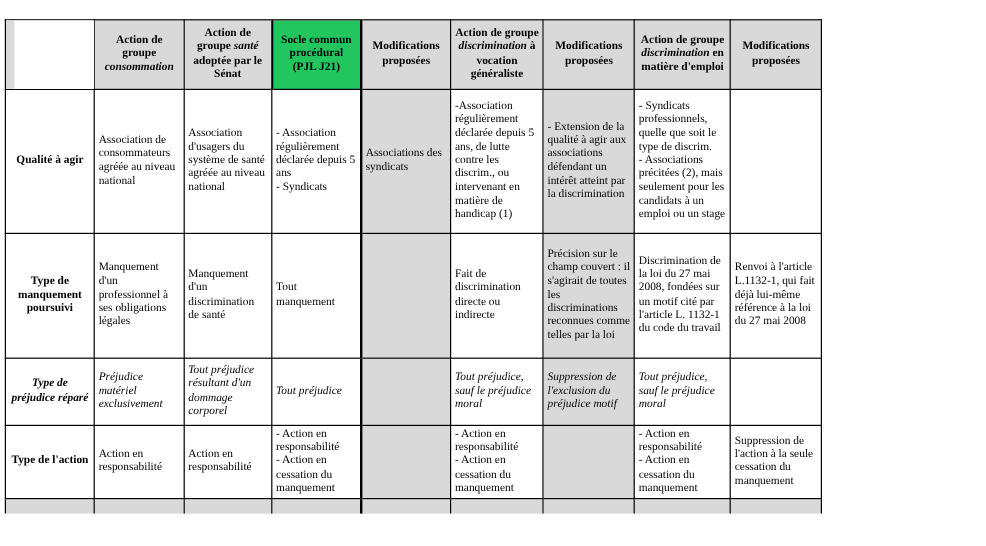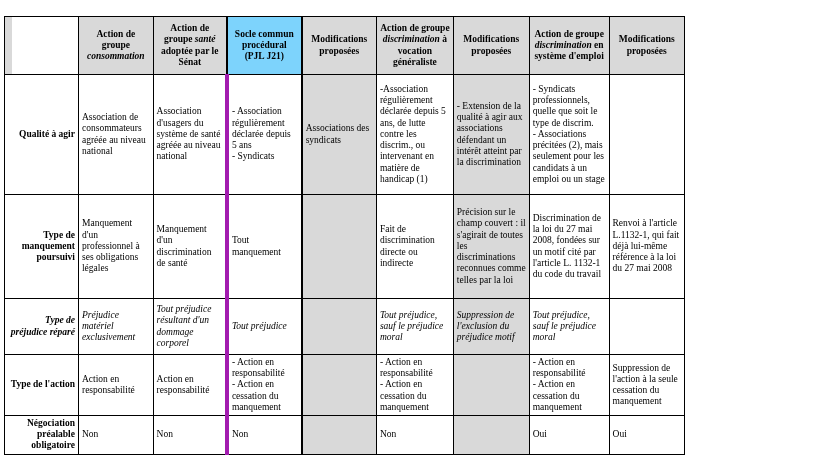--- a/index.html
+++ b/index.html
@@ -20,33 +20,33 @@
     vertical-align: middle;
     overflow: hidden;
   }
   thead th {
     height: 58px;
     background: var(--grey, #d9d9d9);
     font-weight: bold;
     text-align: center;
   }
   thead th.socle {
-    background: #7dd3fc;
+    background: #22c55e;
     border-left: 2px solid #000;
     border-right: 2px solid #000;
   }
   thead th.corner { background: #ffffff; position: relative; }
   thead th.corner::before {
     content: ""; position: absolute; left: -1px; top: -1px; bottom: -1px;
     width: 8px; background: var(--grey, #d9d9d9);
   }
-  .rowlabel { font-weight: bold; text-align: right; background: #ffffff; }
+  .rowlabel { font-weight: bold; text-align: center; background: #ffffff; }
   td.cell { text-align: left; white-space: pre-line; }
   td.shade { background: var(--grey, #d9d9d9); }
-  .socle-col { border-left: 4px solid #a21caf; border-right: 2px solid #000; }
+  .socle-col { border-left: 1px solid #a21caf; border-right: 2px solid #000; }
   tfoot th, tfoot td { height: 12px; padding: 0; background: var(--grey, #d9d9d9); border-bottom: none; }
   .it { font-style: italic; }
 </style>
 </head>
 <body>
 
 <div class="page">
   <table>
       <colgroup>
         <col style="width: 90px;">
@@ -61,21 +61,21 @@
       </colgroup>
       <thead>
         <tr>
           <th class="corner"></th>
           <th class="hdr"><span>Action de groupe </span><span class="it">consommation</span></th>
           <th class="hdr"><span>Action de groupe </span><span class="it">santé</span><span> adoptée par le Sénat</span></th>
           <th class="hdr socle"><span>Socle commun procédural (PJL J21)</span></th>
           <th class="hdr"><span>Modifications proposées</span></th>
           <th class="hdr"><span>Action de groupe </span><span class="it">discrimination</span><span> à vocation généraliste</span></th>
           <th class="hdr"><span>Modifications proposées</span></th>
-          <th class="hdr"><span>Action de groupe </span><span class="it">discrimination</span><span> en système d'emploi</span></th>
+          <th class="hdr"><span>Action de groupe </span><span class="it">discrimination</span><span> en matière d'emploi</span></th>
           <th class="hdr"><span>Modifications proposées</span></th>
         </tr>
       </thead>
       <tbody>
         <tr style="height: 120px;">
           <th class="rowlabel">Qualité à agir</th>
           <td class="cell">Association de consommateurs agréée au niveau national</td>
           <td class="cell">Association d'usagers du système de santé agréée au niveau national</td>
           <td class="cell socle-col">- Association régulièrement déclarée depuis 5 ans
 - Syndicats</td>
@@ -115,31 +115,20 @@
           <td class="cell socle-col">- Action en responsabilité
 - Action en cessation du manquement</td>
           <td class="cell shade"></td>
           <td class="cell">- Action en responsabilité
 - Action en cessation du manquement</td>
           <td class="cell shade"></td>
           <td class="cell">- Action en responsabilité
 - Action en cessation du manquement</td>
           <td class="cell">Suppression de l'action à la seule cessation du manquement</td>
         </tr>
-        <tr style="height: 38px;">
-          <th class="rowlabel">Négociation préalable obligatoire</th>
-          <td class="cell">Non</td>
-          <td class="cell">Non</td>
-          <td class="cell socle-col">Non</td>
-          <td class="cell shade"></td>
-          <td class="cell">Non</td>
-          <td class="cell shade"></td>
-          <td class="cell">Oui</td>
-          <td class="cell">Oui</td>
-        </tr>
       </tbody>
       <tfoot>
         <tr>
           <th></th>
           <td></td>
           <td></td>
           <td class="socle-col"></td>
           <td></td>
           <td></td>
           <td></td>

